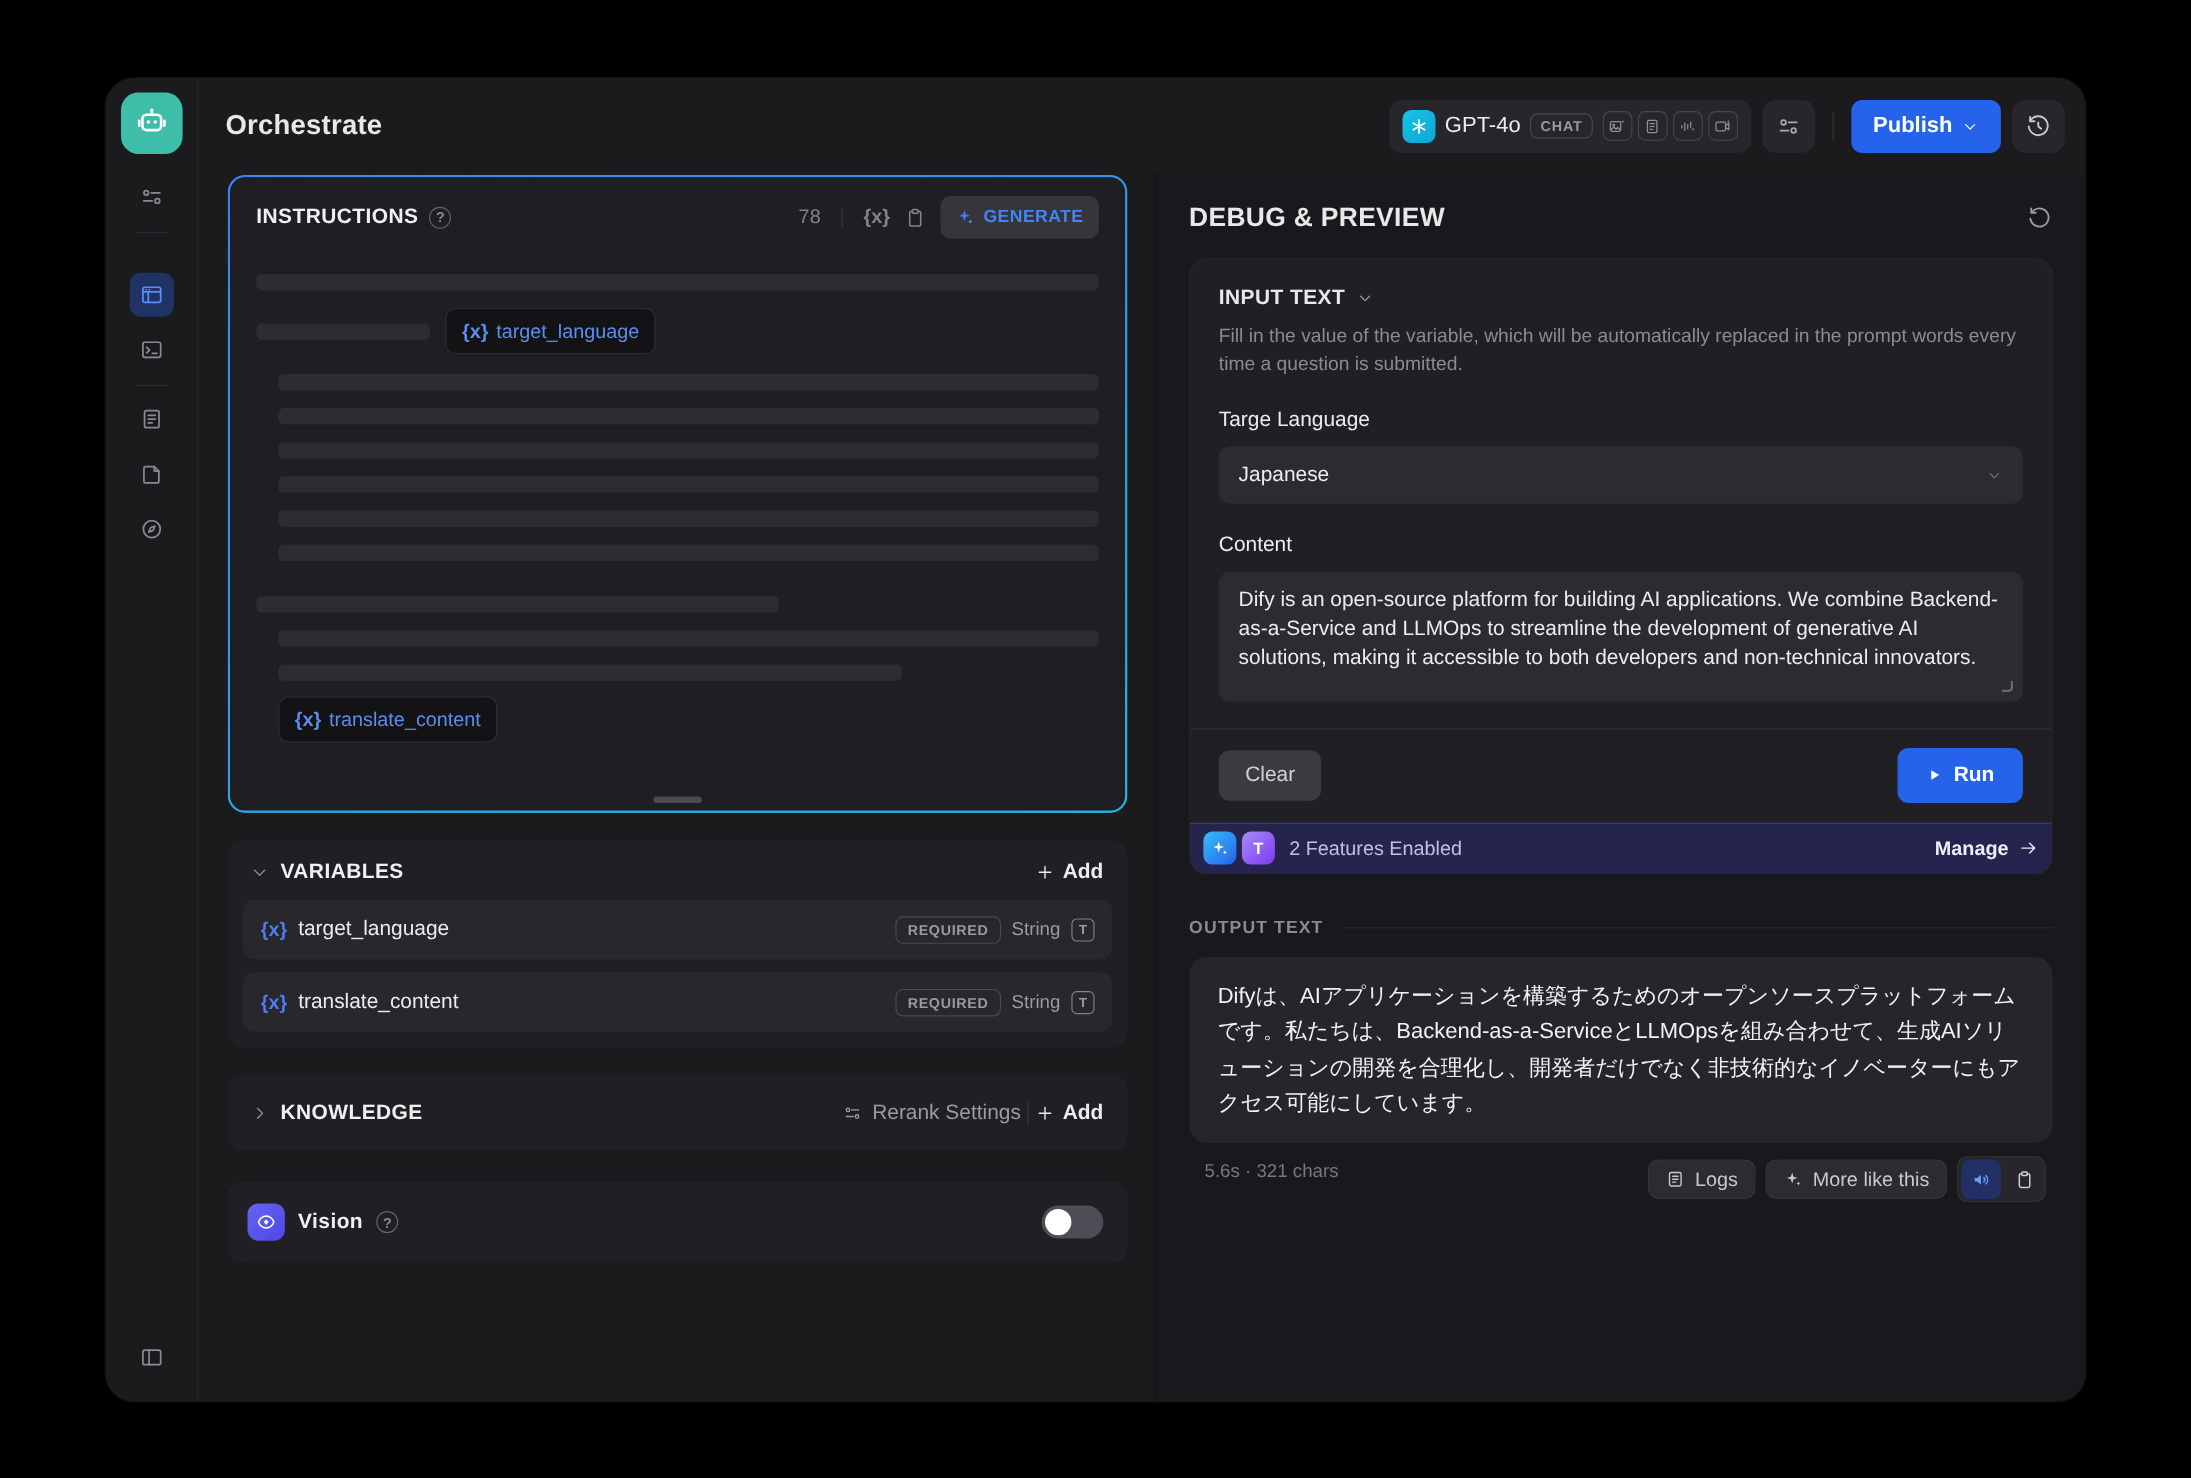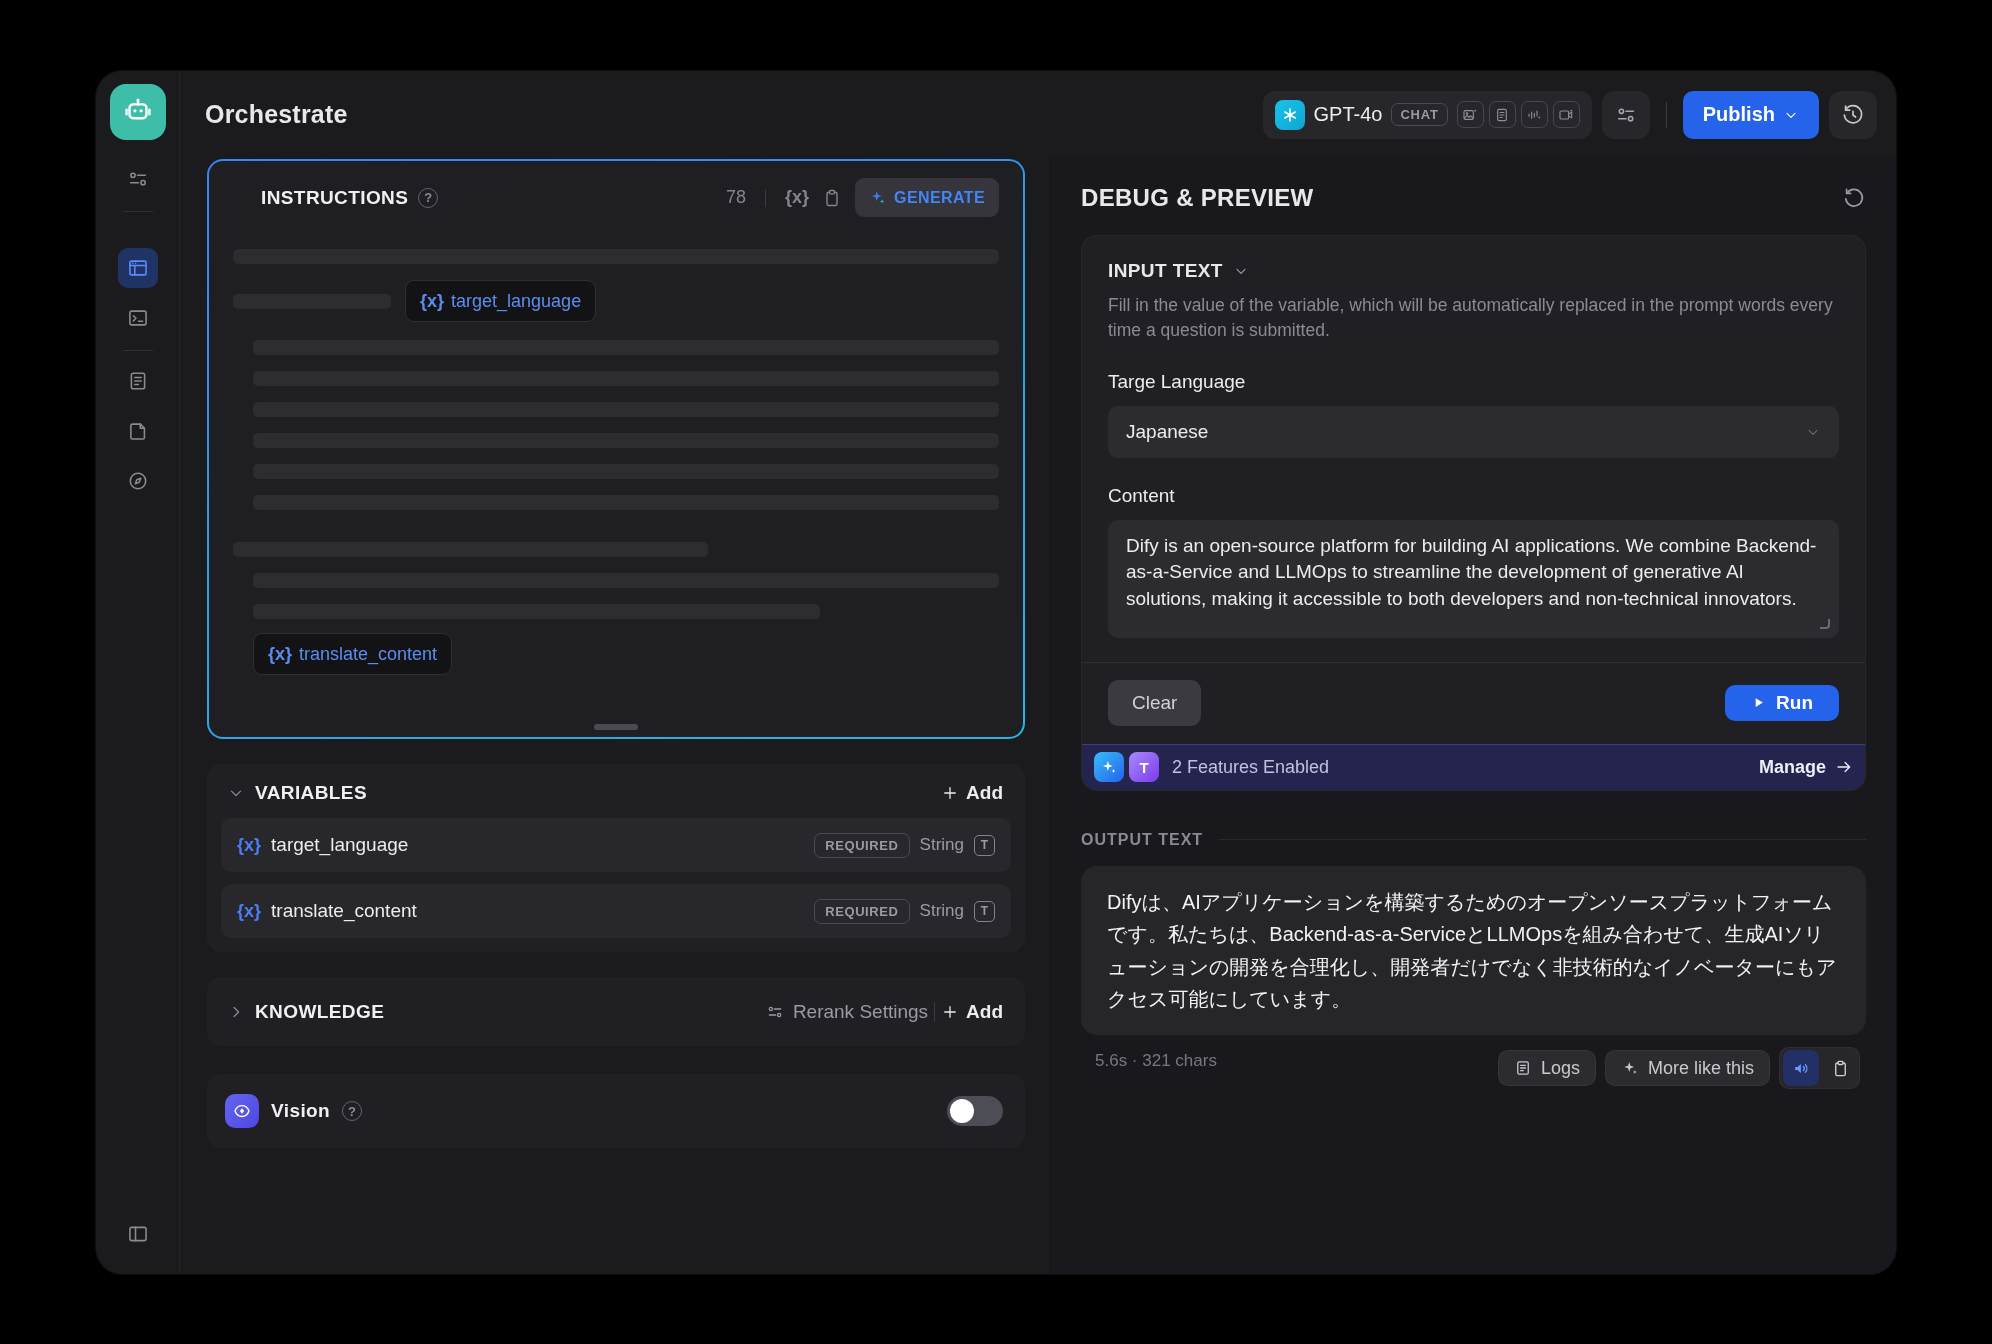--- a/index.html
+++ b/index.html
@@ -51,21 +51,21 @@
   .content { flex:1; display:flex; min-height:0; }
   .left-pane { width:870px; flex:0 0 870px; padding:1px 25px 0 27px; }
   .right-pane { flex:1; background:#19191d; border-left:1px solid #121215; padding:0 30px; }
 
   
   .instructions { height:580px; border-radius:16px; border:2px solid transparent;
                   background:linear-gradient(#1f1f23,#1f1f23) padding-box,
                              linear-gradient(160deg,#3b82f6,#2ba3e8 60%,#22b8e0) border-box;
                   display:flex; flex-direction:column; position:relative; }
   .ins-head { display:flex; align-items:center; padding:17px 24px 10px 24px; gap:10px; }
-  .ins-title { font-size:19px; font-weight:700; letter-spacing:.4px; color:#f0f0f2;margin-left:28px; }
+  .ins-title { font-size:19px; font-weight:700; letter-spacing:.4px; color:#f0f0f2; }
   .qicon { width:20px; height:20px; border:1.5px solid #62626a; border-radius:50%; color:#8a8a93;
            font-size:13px; font-weight:700; display:flex; align-items:center; justify-content:center; }
   .ins-right { margin-left:auto; display:flex; align-items:center; gap:13px; color:#84848d; }
   .char-count { font-size:18px; }
   .varx { font-size:18px; font-weight:600; }
   .gen-btn { height:39px; background:#35353b; border:none; border-radius:9px; display:flex;
              align-items:center; gap:8px; padding:0 14px; cursor:pointer; font-family:inherit; }
   .gen-label { font-size:16px; font-weight:700; color:#4285f4; letter-spacing:.4px; }
 
   .ins-body { padding:8px 24px 0 24px; flex:1; }
@@ -122,21 +122,21 @@
   .select .chev { margin-left:auto; color:#6a6a72; }
   .textarea { margin-top:13px; min-height:118px; background:#2b2b30; border-radius:10px;
               padding:13px 18px; font-size:19px; line-height:1.4; color:#ececef; position:relative; }
   .resize-corner { position:absolute; right:9px; bottom:9px; width:10px; height:10px;
                    border-right:2px solid #6a6a72; border-bottom:2px solid #6a6a72;
                    border-bottom-right-radius:4px; }
   .ic-divider { height:1px; background:#2e2e33; }
   .ic-footer { display:flex; align-items:center; padding:17px 26px 18px 26px; }
   .clear-btn { height:46px; background:#3a3a40; border:none; border-radius:10px; color:#d0d0d5;
                font-size:19px; padding:0 24px; cursor:pointer; font-family:inherit; }
-  .run-btn { margin-left:auto; height:36px; background:#2563eb; border:none; border-radius:10px;
+  .run-btn { margin-left:auto; height:50px; background:#2563eb; border:none; border-radius:10px;
              color:#fff; font-size:19px; font-weight:600; padding:0 26px; display:flex;
              align-items:center; gap:10px; cursor:pointer; font-family:inherit; }
   .features-bar { height:46px; background:#24244f; border-top:1px solid #3c3d84; display:flex;
                   align-items:center; padding:0 12px; cursor:pointer; }
   .feat-ic { width:30px; height:30px; border-radius:8px; display:flex; align-items:center;
              justify-content:center; color:#fff; }
   .feat-ic + .feat-ic { margin-left:5px; }
   .feat-blue { background:linear-gradient(135deg,#38bdf8,#2563eb); }
   .feat-purple { background:linear-gradient(135deg,#a78bfa,#7c3aed); font-size:15px; font-weight:700; }
   .feat-text { margin-left:13px; font-size:18px; color:#c0c1de; }

